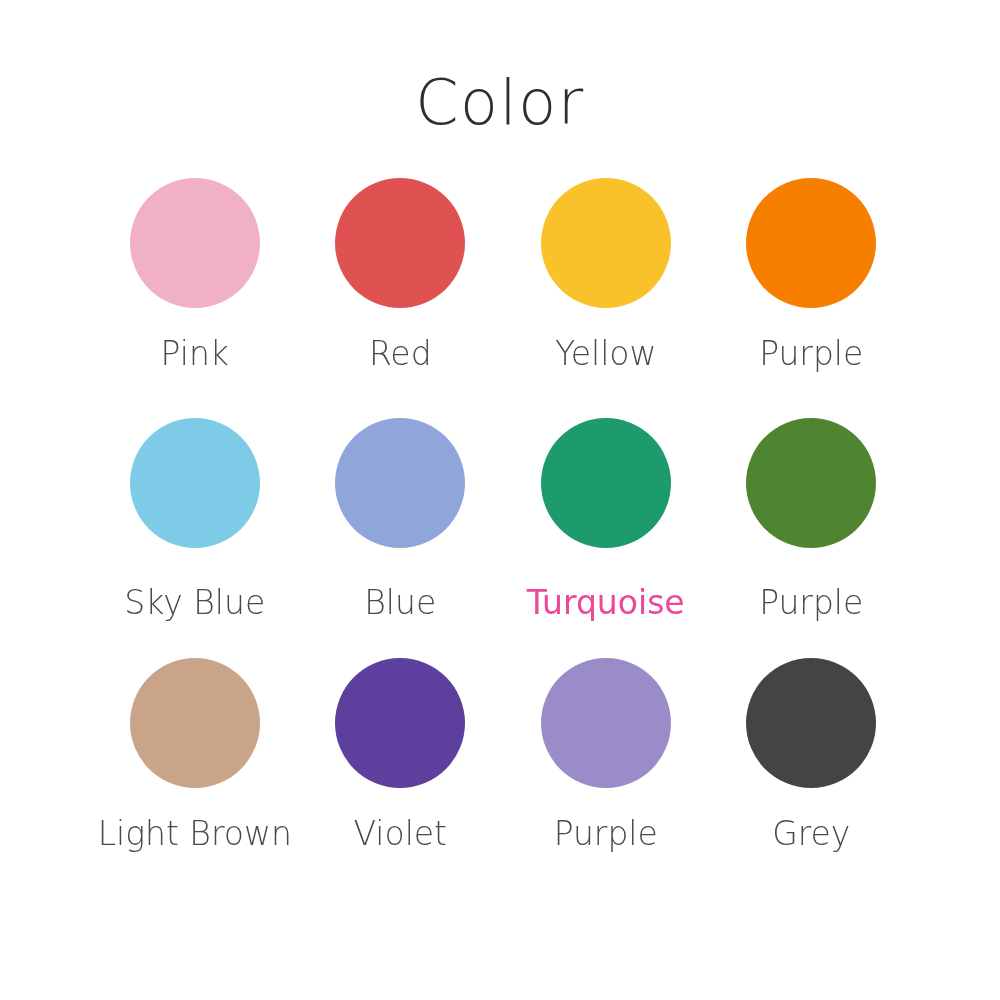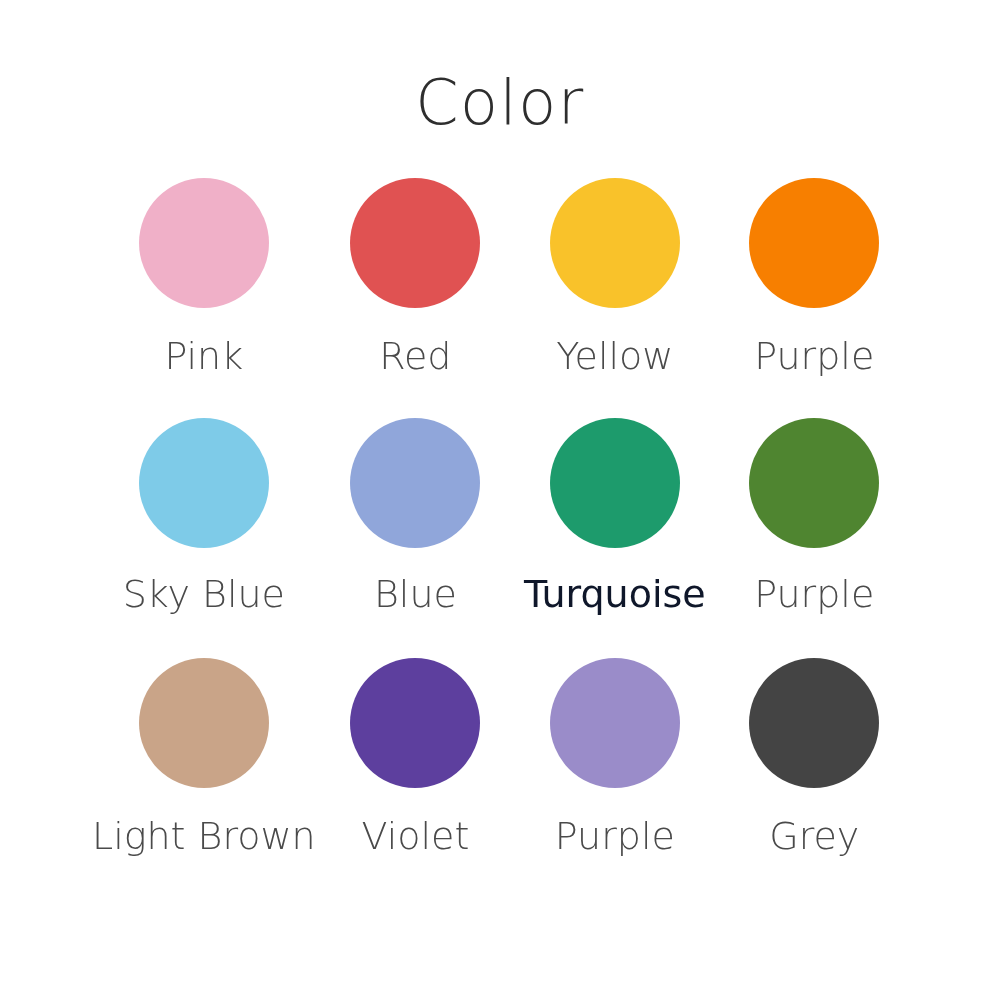--- a/index.html
+++ b/index.html
@@ -58,34 +58,34 @@
   .swatch-dot {
     width: 130px;
     height: 130px;
     border-radius: 50%;
     flex: none;
   }
 
   .swatch-label {
     margin-top: 28px;
     font-family: "DejaVu Sans", sans-serif;
-    font-size: 38px;
+    font-size: 33px;
     font-weight: 300;
     color: #4a4a4a;
     white-space: nowrap;
     line-height: 1.1;
     text-align: center;
   }
 
   
-  .row-2 .swatch-label { margin-top: 26px; }
+  .row-2 .swatch-label { margin-top: 37px; }
   .row-3 .swatch-label { }
 
   .emphasis .swatch-label {
-    color: #0f172a;
+    color: #ec4899;
     font-weight: 400;
   }
 </style>
 </head>
 <body style="background-color: rgb(255, 255, 255);">
 
 <div id="palette-page" style="background-color: rgb(255, 255, 255);">
 
   <div id="palette-title">Color</div>
 

